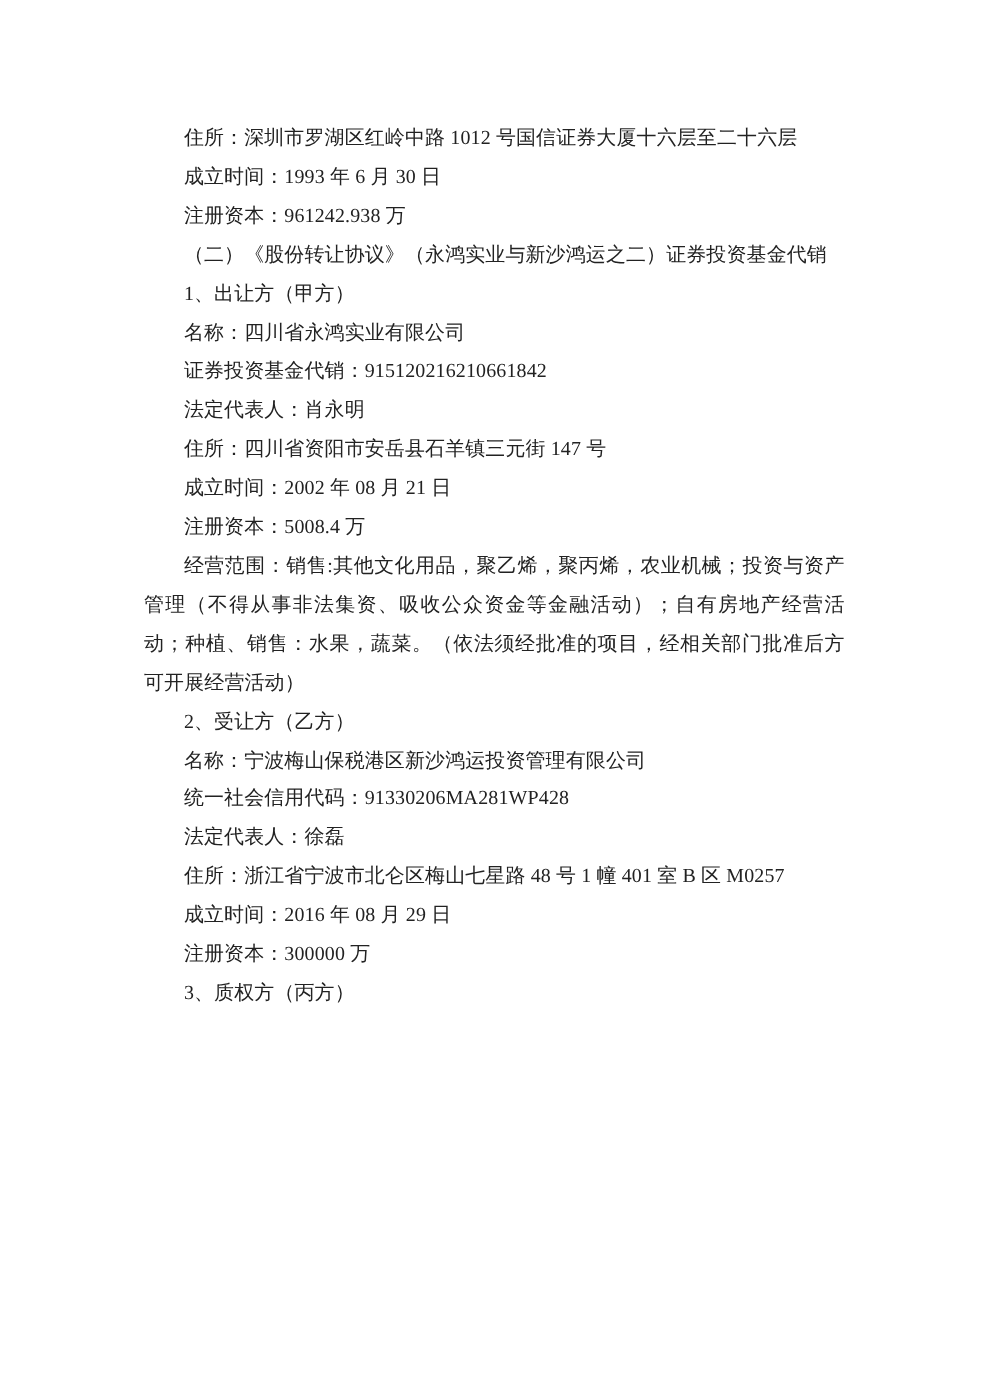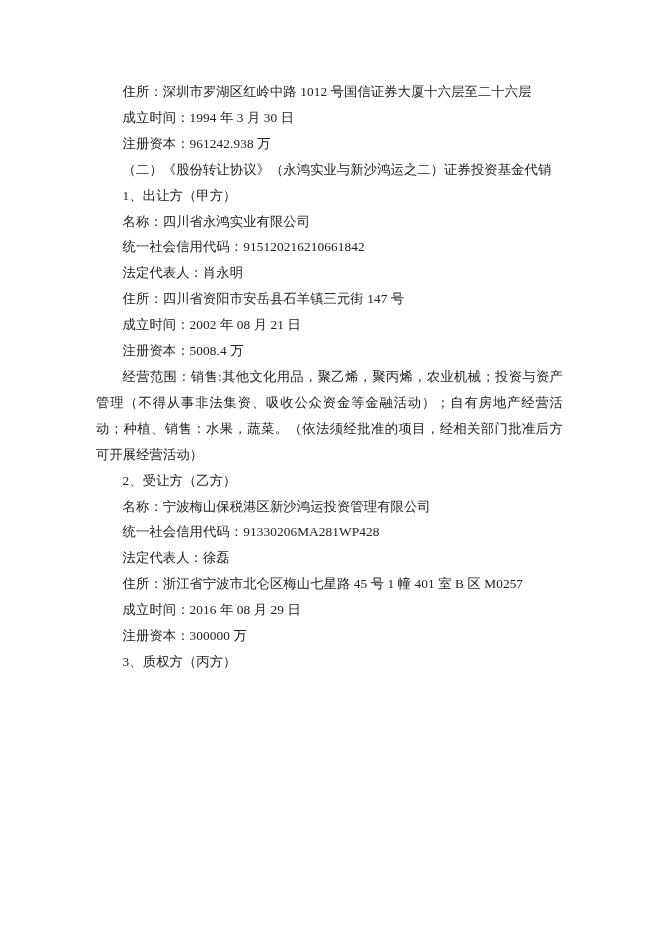--- a/index.html
+++ b/index.html
@@ -34,33 +34,33 @@
     word-break: break-all;
     letter-spacing: 0.1px;
   }
 </style>
 </head>
 <body>
 
 <div class="page" style="background: rgb(255, 255, 255); color: rgb(34, 34, 34);">
   <div class="doc-body">
       <p class="para">住所：深圳市罗湖区红岭中路 1012 号国信证券大厦十六层至二十六层</p>
-      <p class="para">成立时间：1994 年 3 月 30 日</p>
+      <p class="para">成立时间：1993 年 6 月 30 日</p>
       <p class="para">注册资本：961242.938 万</p>
       <p class="para">（二）《股份转让协议》（永鸿实业与新沙鸿运之二）证券投资基金代销</p>
       <p class="para">1、出让方（甲方）</p>
       <p class="para">名称：四川省永鸿实业有限公司</p>
-      <p class="para">统一社会信用代码：915120216210661842</p>
+      <p class="para">证券投资基金代销：915120216210661842</p>
       <p class="para">法定代表人：肖永明</p>
       <p class="para">住所：四川省资阳市安岳县石羊镇三元街 147 号</p>
       <p class="para">成立时间：2002 年 08 月 21 日</p>
       <p class="para">注册资本：5008.4 万</p>
       <p class="para">经营范围：销售:其他文化用品，聚乙烯，聚丙烯，农业机械；投资与资产管理（不得从事非法集资、吸收公众资金等金融活动）；自有房地产经营活动；种植、销售：水果，蔬菜。（依法须经批准的项目，经相关部门批准后方可开展经营活动）</p>
       <p class="para">2、受让方（乙方）</p>
       <p class="para">名称：宁波梅山保税港区新沙鸿运投资管理有限公司</p>
       <p class="para">统一社会信用代码：91330206MA281WP428</p>
       <p class="para">法定代表人：徐磊</p>
-      <p class="para">住所：浙江省宁波市北仑区梅山七星路 45 号 1 幢 401 室 B 区 M0257</p>
+      <p class="para">住所：浙江省宁波市北仑区梅山七星路 48 号 1 幢 401 室 B 区 M0257</p>
       <p class="para">成立时间：2016 年 08 月 29 日</p>
       <p class="para">注册资本：300000 万</p>
       <p class="para">3、质权方（丙方）</p>
     </div>
 </div>
 
 </body></html>

